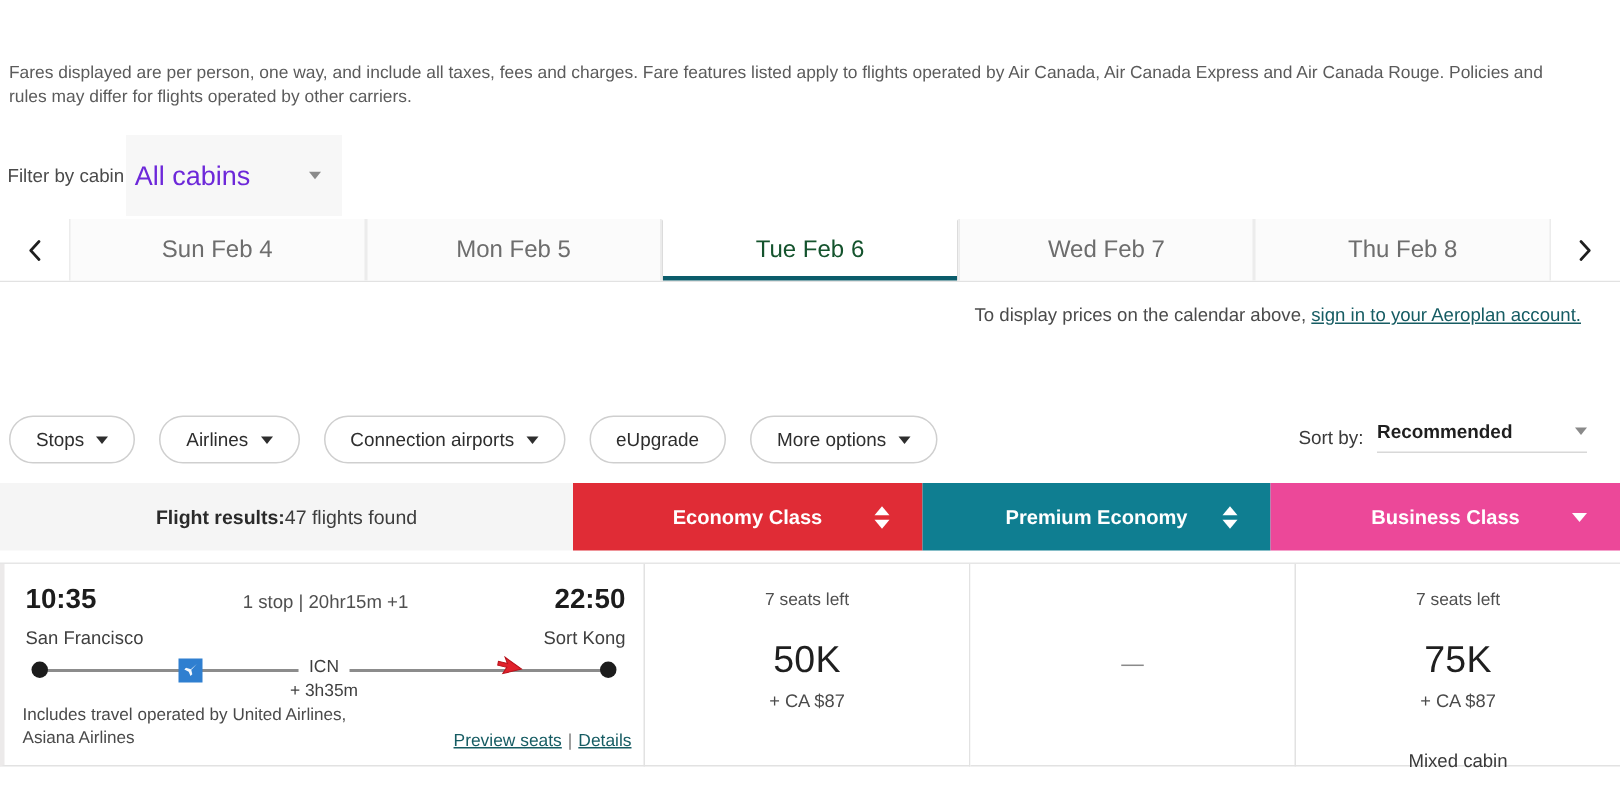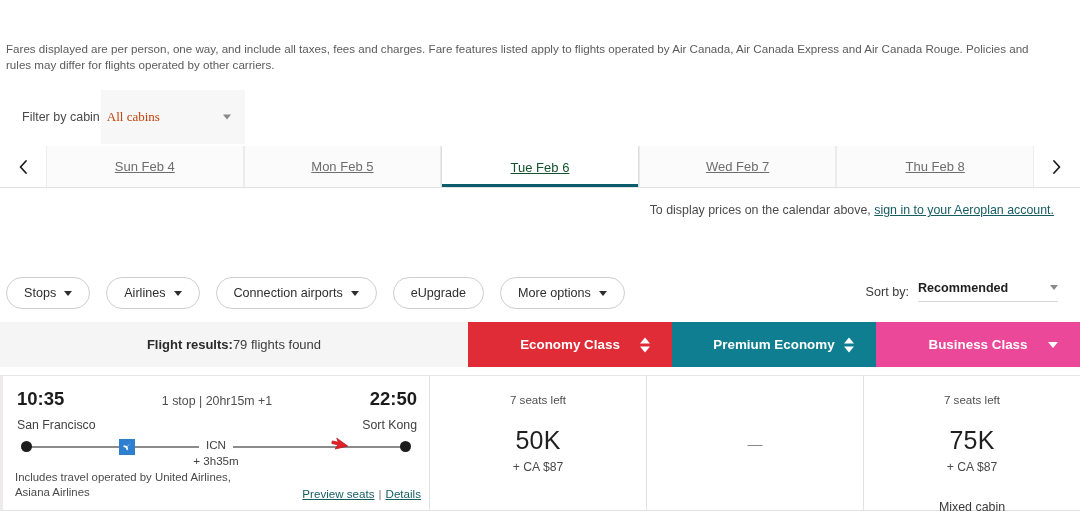--- a/index.html
+++ b/index.html
@@ -25,32 +25,32 @@
     position: absolute; left: 6px; top: 41px; width: 1040px;
     font-size: 11.6px; line-height: 15.5px; color: #5b5b5b;
   }
 
   
   .cabin-filter-wrap {
     position: absolute; left: 0px; top: 90px;
     display: flex; align-items: center; height: 54px;
   }
   .cabin-label {
-    font-size: 12.5px; color: #4a4a4a; padding-left: 22px;
+    font-size: 12.5px; color: #4a4a4a; padding-left: 5px;
   }
   .cabin-select {
     position: relative;
     width: 144px; height: 54px;
     background: #f7f7f7;
     display: flex; align-items: center;
     margin-left: 1px;
     cursor: pointer;
   }
   .cabin-select .val {
-    font-size: 13px; color: #c2410c; padding-left: 6px; font-family: Liberation Serif, serif;
+    font-size: 18px; color: #6d28d9; padding-left: 6px;
   }
   .cabin-select .caret {
     position: absolute; right: 14px; top: 50%;
     transform: translateY(-50%);
     width: 0; height: 0;
     border-left: 4.5px solid transparent;
     border-right: 4.5px solid transparent;
     border-top: 5px solid #8a8a8a;
   }
 
@@ -63,27 +63,26 @@
   }
   .arrow-btn {
     width: 46px; display: flex; align-items: center; justify-content: center;
     cursor: pointer; background: #ffffff;
   }
   .arrow-btn svg { display: block; }
   .tabs { flex: 1; display: flex; align-items: stretch; }
   .tab {
     flex: 1;
     display: flex; align-items: center; justify-content: center;
-    font-size: 13px; color: #6d6d6d;
+    font-size: 16px; color: #6d6d6d;
     background: #fbfbfb;
     border-left: 1px solid #ececec;
     border-right: 1px solid #ececec;
     cursor: pointer;
     position: relative;
-    text-decoration: underline;
   }
   .tab.active {
     background: #ffffff;
     color: #14532d; font-weight: normal;
     border-left: 1px solid #dcdcdc;
     border-right: 1px solid #dcdcdc;
     border-top: 1px solid #ffffff;
     box-shadow: inset 0 -3px 0 0 #0b5c6b;
   }
 
@@ -138,21 +137,21 @@
     border-top: 5px solid #8a8a8a;
   }
 
   
   .results-header {
     position: absolute; left: 0; top: 322px;
     width: 1080px; height: 45px;
     display: flex; align-items: stretch;
   }
   .rh-left {
-    width: 468px; background: #f5f5f5;
+    width: 382px; background: #f5f5f5;
     display: flex; align-items: center; justify-content: center;
     font-size: 13px; color: #2a2a2a;
   }
   .rh-left b { font-weight: bold; }
   .rh-left span.count { color: #3d3d3d; }
   .cabin-col {
     flex: 1;
     position: relative;
     display: flex; align-items: center; justify-content: center;
     color: #ffffff; font-size: 13.4px; font-weight: bold;
@@ -365,21 +364,21 @@
     <span>Sort by:</span>
     <span class="sel">
       <span>Recommended</span>
       <span class="caret"></span>
     </span>
   </div>
 
   <div class="results-header">
     <div class="rh-left">
       <b>Flight results:</b>
-        <span class="count">79 flights found</span>
+        <span class="count">47 flights found</span>
     </div>
     <div class="cabin-col economy">
       <span>Economy Class</span>
       <span class="sort-arrows">
         <span class="up"></span>
           <span class="down"></span>
       </span>
     </div>
     <div class="cabin-col premium">
       <span>Premium Economy</span>

